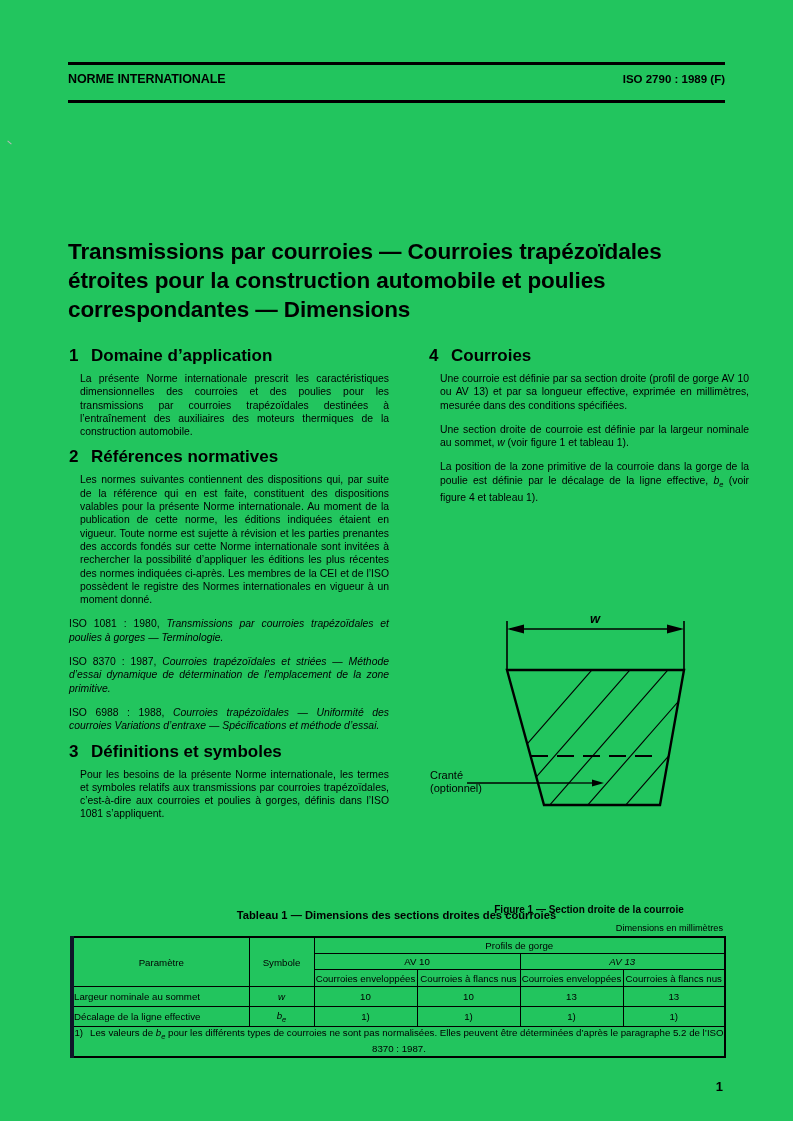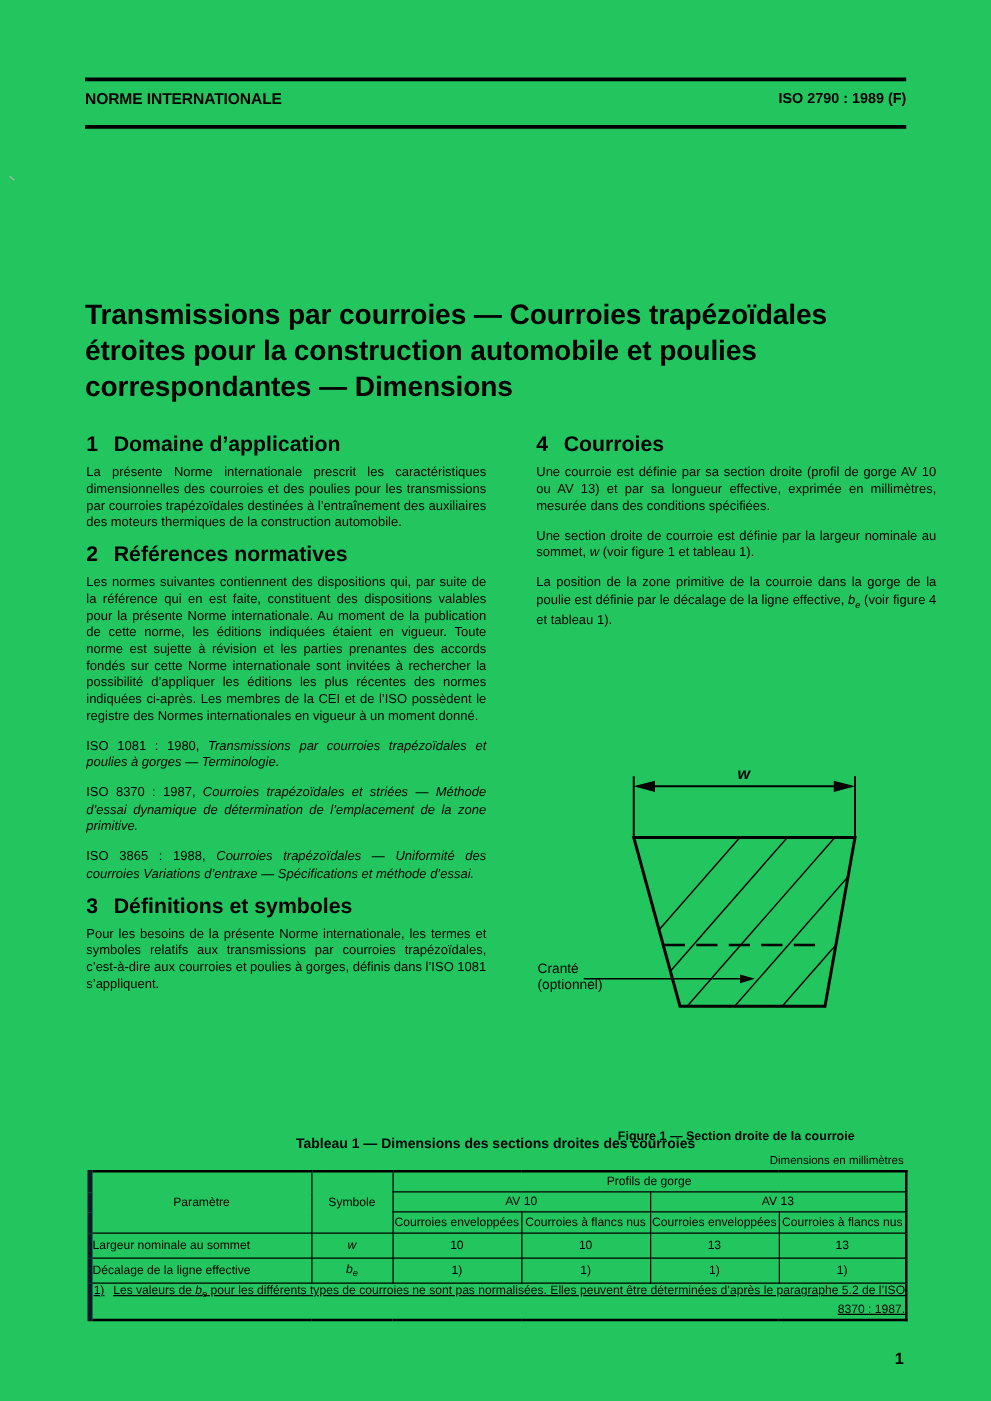--- a/index.html
+++ b/index.html
@@ -85,21 +85,21 @@
     line-height: 15px;
   }
   h2.sec .num {
     display: inline-block;
     min-width: 22px;
   }
   h2.sec.tight .num { min-width: 29px; }
   p.body {
     font-size: 10.4px;
     line-height: 13.3px;
-    margin: 0 0 11px 0;
+    margin: 0 0 11px 11px;
     text-align: justify;
   }
   p.body.last { margin-bottom: 0; }
   .sp-before { margin-top: 20px; }
   p.ref {
     font-size: 10.4px;
     line-height: 13.3px;
     margin: 0 0 11px 0;
     text-align: justify;
   }
@@ -189,25 +189,24 @@
     text-align: center;
     font-size: 10px;
   }
   td.fn {
     text-align: center;
     font-size: 7.6px;
     vertical-align: top;
     padding-top: 2px;
   }
   td.note {
-    text-align: right;
+    text-align: center;
     font-size: 9.2px;
     line-height: 12.4px;
     padding: 4px 8px 5px 8px;
-    text-decoration: underline;
   }
   td.note .marker {
     margin-right: 7px;
   }
 
   
   .page-num {
     position: absolute;
     right: 70px;
     bottom: 27px;
@@ -248,21 +247,21 @@
 
     <h2 class="sec sp-before">
       <span class="num">2</span><span>Références normatives</span>
     </h2>
     <p class="body">Les normes suivantes contiennent des dispositions qui, par suite de la référence qui en est faite, constituent des dispositions valables pour la présente Norme internationale. Au moment de la publication de cette norme, les éditions indiquées étaient en vigueur. Toute norme est sujette à révision et les parties prenantes des accords fondés sur cette Norme internationale sont invitées à rechercher la possibilité d’appliquer les éditions les plus récentes des normes indiquées ci-après. Les membres de la CEI et de l’ISO possèdent le registre des Normes internationales en vigueur à un moment donné.</p>
 
     <p class="ref"><span>ISO 1081 : 1980, </span><i>Transmissions par courroies trapézoïdales et poulies à gorges — Terminologie.</i></p>
 
     <p class="ref"><span>ISO 8370 : 1987, </span><i>Courroies trapézoïdales et striées — Méthode d’essai dynamique de détermination de l’emplacement de la zone primitive.</i></p>
 
-    <p class="ref"><span>ISO 3865 : 1988, </span><i>Courroies trapézoïdales — Uniformité des courroies    Variations d’entraxe — Spécifications et méthode d’essai.</i></p>
+    <p class="ref"><span>ISO 6988 : 1988, </span><i>Courroies trapézoïdales — Uniformité des courroies    Variations d’entraxe — Spécifications et méthode d’essai.</i></p>
 
     <h2 class="sec sp-before">
       <span class="num">3</span><span>Définitions et symboles</span>
     </h2>
     <p class="body last">Pour les besoins de la présente Norme internationale, les termes et symboles relatifs aux transmissions par courroies trapézoïdales, c’est-à-dire aux courroies et poulies à gorges, définis dans l’ISO 1081 s’appliquent.</p>
 
   </div>
 
   <div class="col-right">
 
@@ -336,21 +335,21 @@
       <col style="width:102px">
     </colgroup>
     <thead>
       <tr>
         <th class="hcell outer-top outer-left" rowspan="3">Paramètre</th>
         <th class="hcell outer-top" rowspan="3">Symbole</th>
         <th class="hcell outer-top outer-right" colspan="4" style="height:15px;">Profils de gorge</th>
       </tr>
       <tr>
         <th class="hcell" colspan="2" style="height:15px; border-bottom:none;">AV 10</th>
-        <th class="hcell outer-right" colspan="2" style="height:15px; border-bottom:none;">AV 13</th>
+        <th class="hcell outer-right" colspan="2" style="height:15px; border-bottom:none;font-style:italic;">AV 13</th>
       </tr>
       <tr>
         <th class="sub-hcell">Courroies enveloppées</th>
         <th class="sub-hcell">Courroies à flancs nus</th>
         <th class="sub-hcell">Courroies enveloppées</th>
         <th class="sub-hcell outer-right">Courroies à flancs nus</th>
       </tr>
     </thead>
     <tbody>
       <tr>

